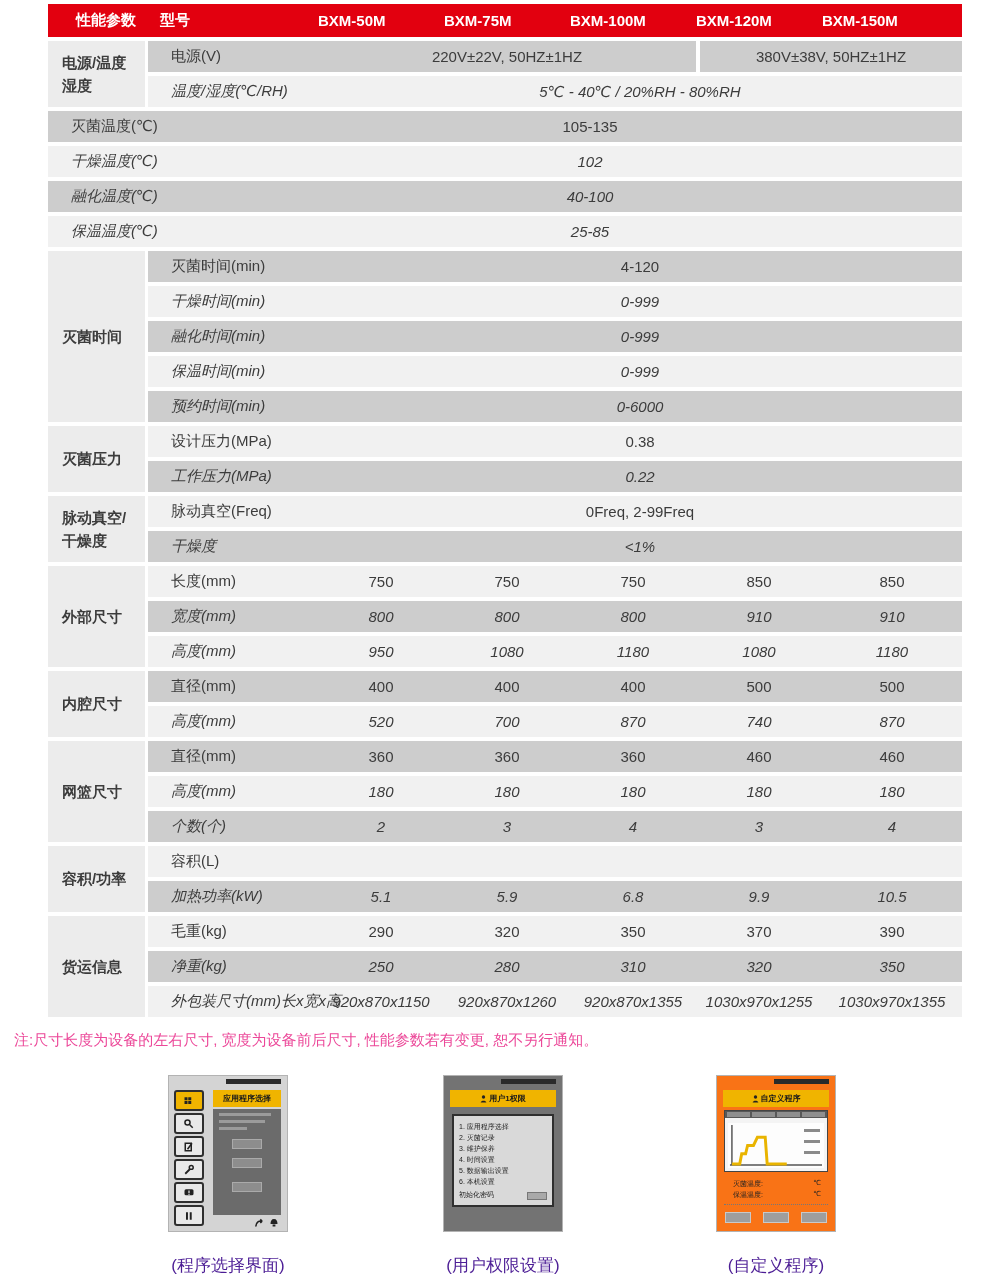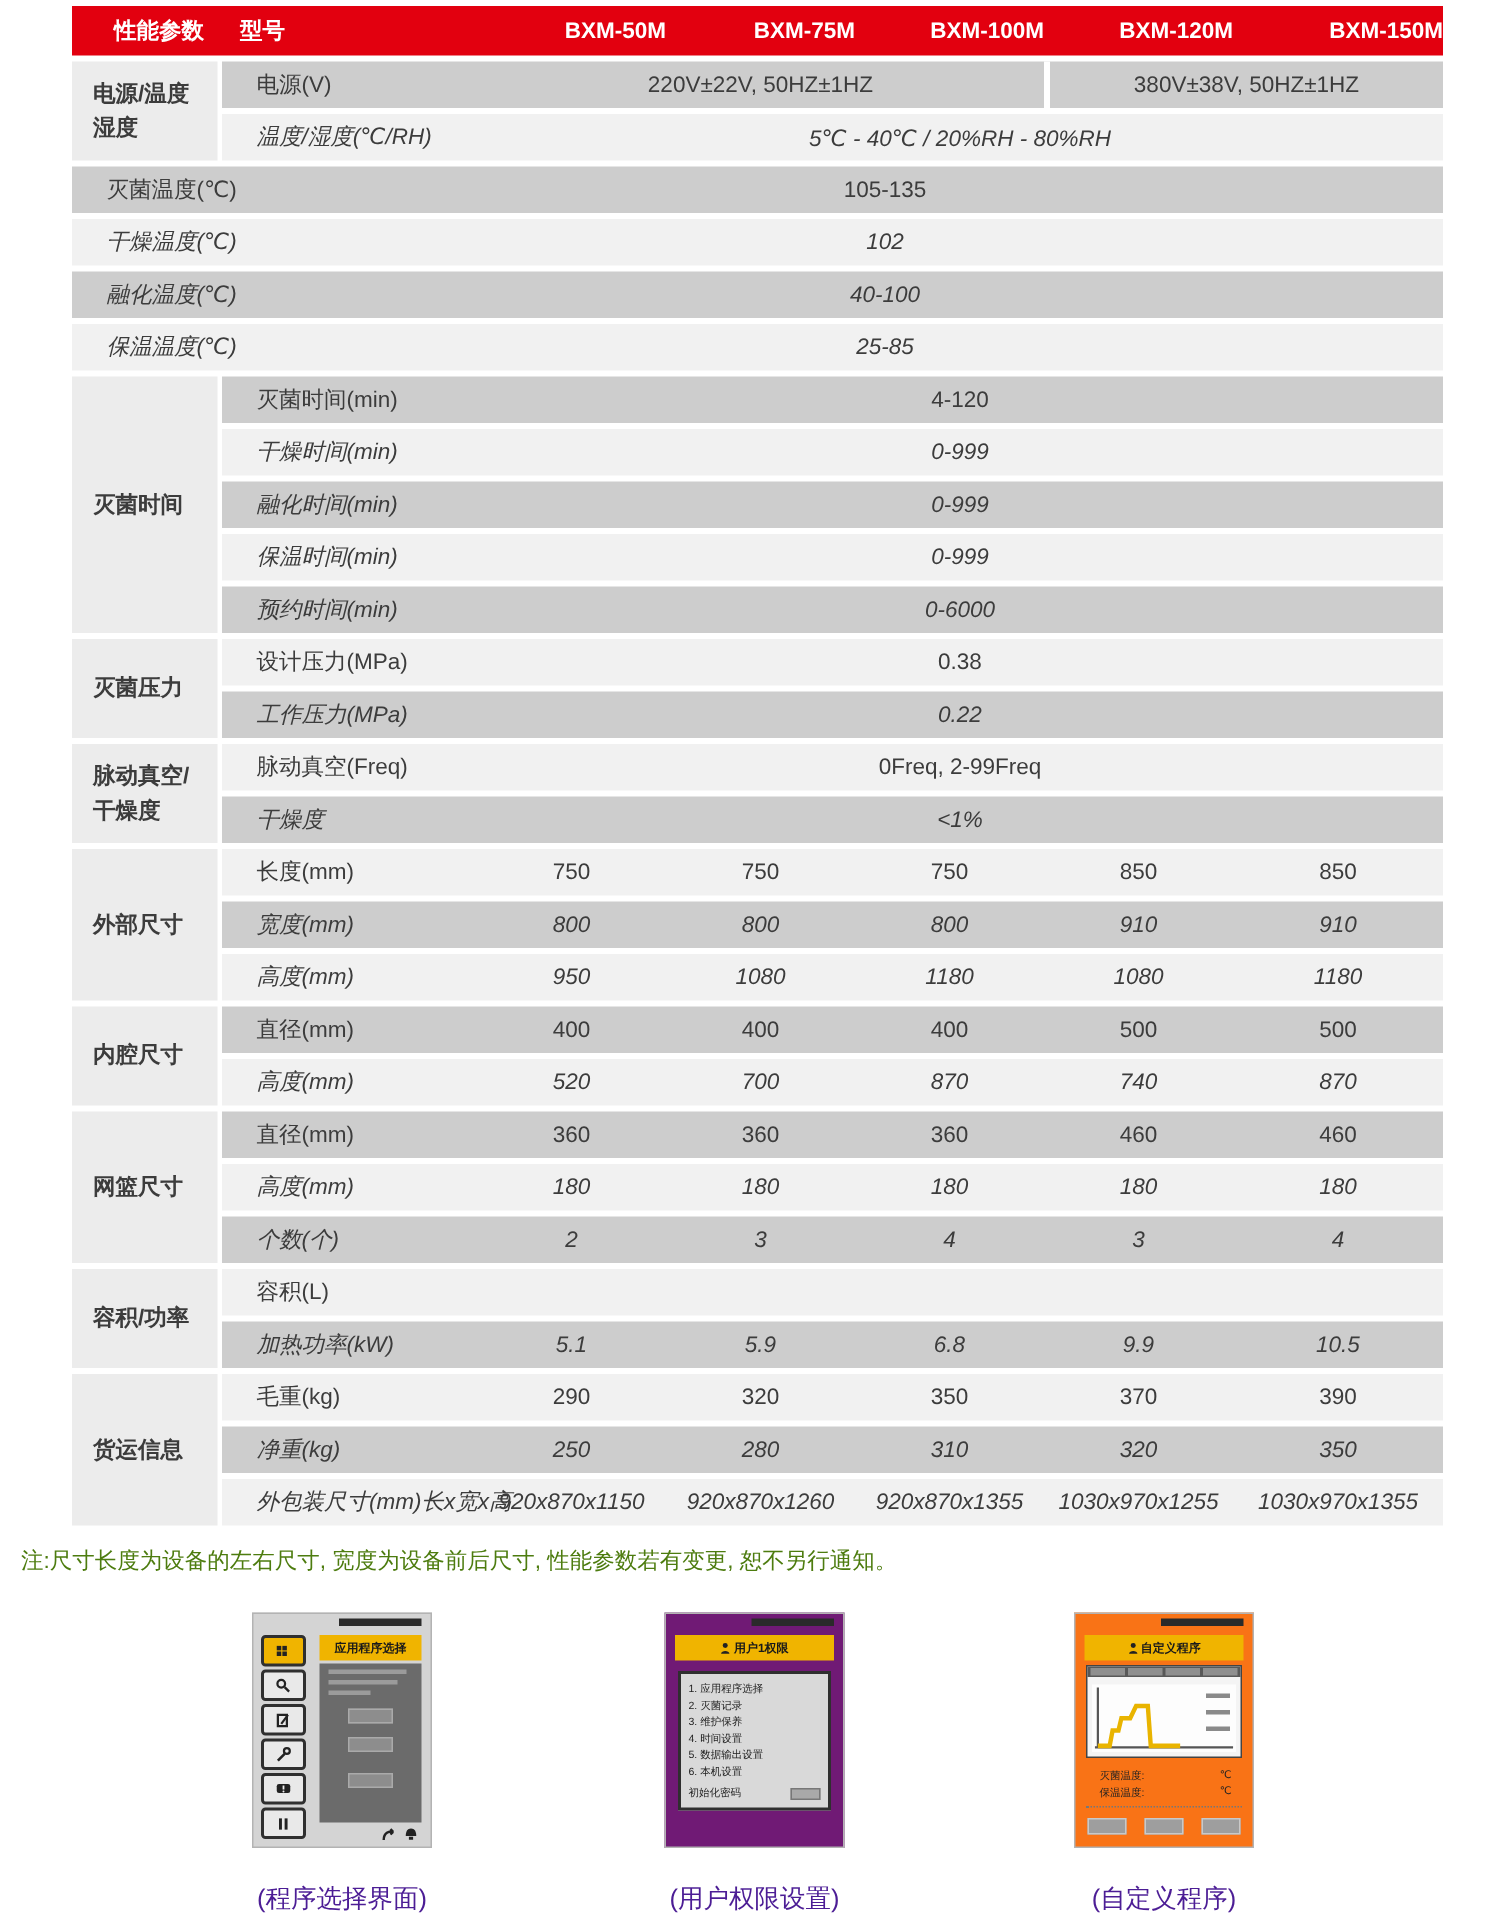--- a/index.html
+++ b/index.html
@@ -11,42 +11,42 @@
     width:990px;height:1282px;background:#ffffff;
     font-family:"Liberation Sans","DejaVu Sans",sans-serif;
     color:var(--ink);position:relative;overflow:hidden;
   }
   .spec-table{position:absolute;left:48px;top:4px;width:914px;}
   
   .thead{display:flex;align-items:center;height:33px;background:var(--red);
     color:#fff;font-weight:bold;font-size:15px;margin-bottom:4px;}
   .h-group{width:100px;padding-left:28px;}
   .h-name{width:170px;padding-left:12px;}
-  .h-model{width:126px;text-align:right;}
+  .h-model{width:126px;text-align:left;}
   .h-model.last{flex:1;}
   
   .grp{display:flex;margin-bottom:4px;}
   .gcell{width:97px;margin-right:3px;background:var(--group-bg);
     display:flex;align-items:center;padding:0 4px 0 14px;
     font-weight:bold;font-size:15px;line-height:1.55;}
   .grows{flex:1;display:flex;flex-direction:column;}
   .row{display:flex;align-items:center;height:31px;font-size:15px;}
   .row + .row{margin-top:4px;font-style:italic;}
   .row.dark{background:var(--row-dark);}
   .row.light{background:var(--row-light);}
   .pname{width:170px;padding-left:23px;white-space:nowrap;}
   .vals{flex:1;display:flex;align-self:stretch;align-items:center;}
   .vspan{flex:1;text-align:center;}
   .vsplit-l{width:378px;text-align:center;}
   .vgap{width:4px;align-self:stretch;background:#fff;}
   .vsplit-r{flex:1;text-align:center;}
   .vc{width:126px;text-align:center;white-space:nowrap;}
   .vc.last{flex:1;}
   
-  .note{position:absolute;left:14px;top:1031px;font-size:15px;color:#4d7c0f;}
+  .note{position:absolute;left:14px;top:1031px;font-size:15px;color:#ec4899;}
   
   .panels{position:absolute;top:1075px;left:0;width:990px;height:200px;}
   .panel{position:absolute;width:120px;text-align:center;}
   .panel .screen{width:120px;height:157px;border:1px solid #b3b3b3;
     background:#d4d4d4;position:relative;text-align:left;padding-left:26px;}
   .panel .caption{margin-top:22px;font-size:17px;color:#4c1d95;white-space:nowrap;}
   .pstrip{position:absolute;top:3px;right:6px;width:55px;height:5px;background:#2a2a2a;}
   .ptitle{position:absolute;left:6px;right:6px;top:14px;height:17px;background:var(--yellow);
     color:#1a1a1a;font-size:8px;font-weight:bold;display:flex;align-items:center;
     justify-content:center;gap:2px;white-space:nowrap;}
@@ -427,21 +427,21 @@
         <svg width="10" height="10" viewBox="0 0 10 10">
             <path d="M5 1 C7.5 1, 8.5 3, 8.5 6 L1.5 6 C1.5 3, 2.5 1, 5 1 Z" fill="#222"></path>
             <rect x="3.6" y="6.5" width="2.8" height="2" fill="#222"></rect>
           </svg>
       </div>
     </div>
     <div class="caption">(程序选择界面)</div>
   </div>
 
   <div class="panel" style="left:443px;">
-    <div class="screen" style="background:#701a75;">
+    <div class="screen" style="background:#737373;">
       <div class="pstrip"></div>
       <div class="ptitle">
         <svg width="7" height="8" viewBox="0 0 8 9">
             <circle cx="4" cy="2.2" r="1.9" fill="#222"></circle>
             <path d="M0.8 8.5 C1 5.8 7 5.8 7.2 8.5 Z" fill="#222"></path>
           </svg>
         <span>用户1权限</span>
       </div>
       <div class="p2-list">
         <div id="p2-items">

